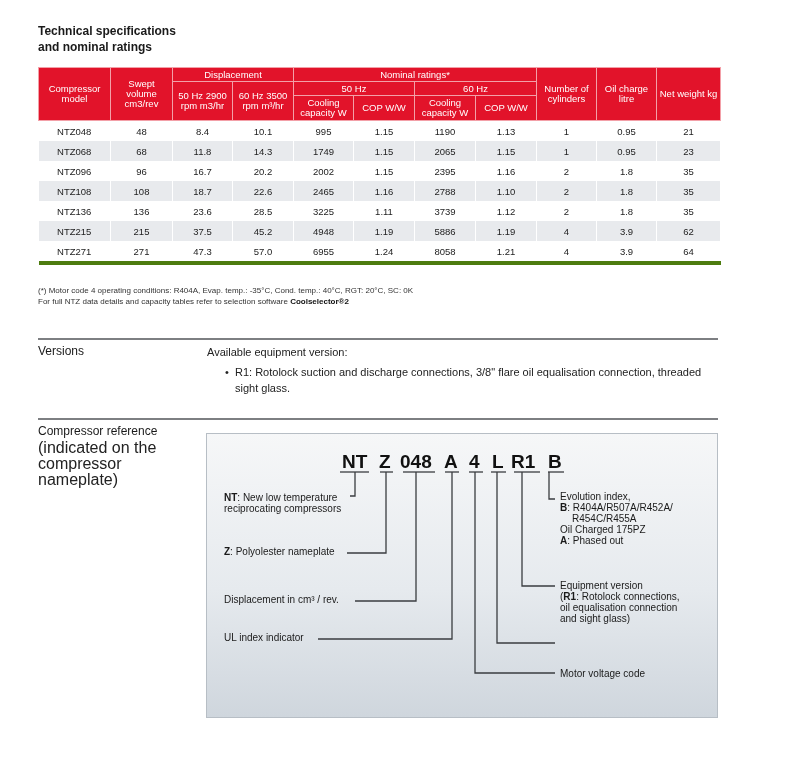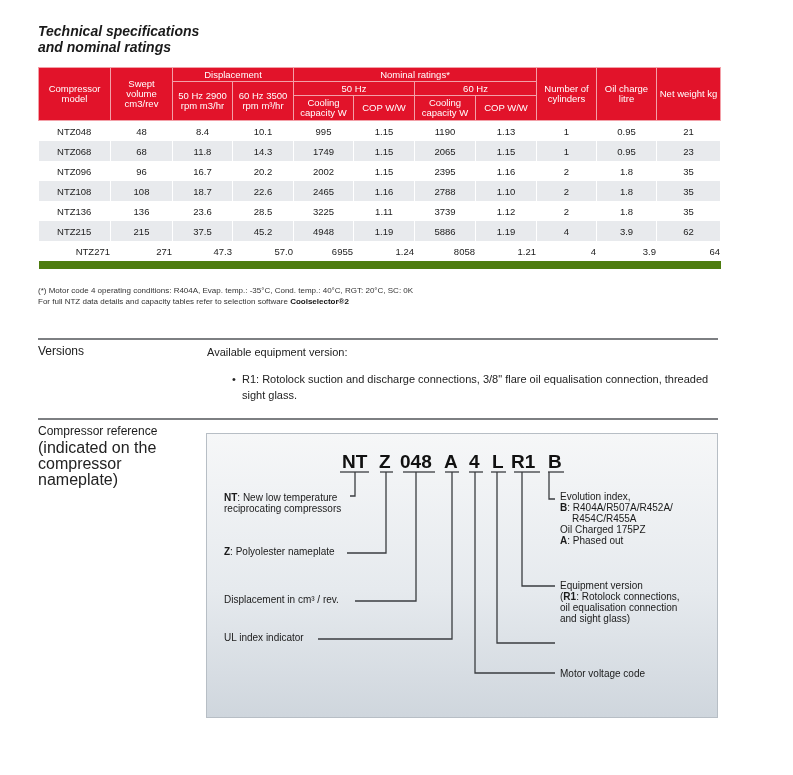--- a/index.html
+++ b/index.html
@@ -1,28 +1,28 @@
 <!DOCTYPE html>
 <html><head>
 <meta charset="utf-8">
 <style>
   html, body { margin: 0; padding: 0; background: #ffffff; }
   body { width: 793px; height: 775px; position: relative; font-family: "Liberation Sans", sans-serif; color: #222; overflow: hidden; }
-  .title { position: absolute; left: 38px; top: 23px; font-weight: bold; font-size: 14px; line-height: 16px; color: #1a1a1a; font-style: italic; }
+  .title { position: absolute; left: 38px; top: 23px; font-weight: bold; font-size: 12px; line-height: 16px; color: #1a1a1a; }
   table.spec { position: absolute; left: 38px; top: 67px; width: 682px; border-collapse: collapse; font-size: 9.5px; table-layout: fixed; }
   table.spec th { background: #e2132a; color: #fff; font-weight: normal; border: 1px solid #f3a0a8; line-height: 10px; padding: 1px 2px; text-align: center; vertical-align: middle; }
   table.spec td { text-align: center; height: 20px; padding: 0; color: #222; border-right: 1px solid #fff; }
   table.spec tr.even td { background: #e8eaed; }
-  table.spec tr.last td { border-bottom: 8px solid #4d7c0f; text-align: right; }
+  table.spec tr.last td { border-bottom: 4px solid #4d7c0f; }
   .foot { position: absolute; left: 38px; top: 274px; font-size: 8px; line-height: 11px; color: #333; margin-top: 11px; }
   .foot b { color: #111; }
   .rule { position: absolute; left: 38px; width: 680px; height: 2px; background: #7d7f82; }
   .sect-title { position: absolute; left: 38px; font-weight: normal; font-size: 12px; color: #1a1a1a; }
   .versions-body { position: absolute; left: 207px; top: 344px; font-size: 11px; line-height: 16px; width: 515px; color: #222; }
-  .versions-body ul { margin: 11px; padding-left: 14px; list-style: none; }
+  .versions-body ul { margin: 4px; padding-left: 14px; list-style: none; }
   .versions-body li { position: relative; padding-left: 10px; }
   .versions-body li:before { content: "•"; position: absolute; left: 0; }
   .ref-sub { position: absolute; left: 38px; top: 440px; font-size: 16px; line-height: 16px; color: #222; width: 160px; }
   .diagram { position: absolute; left: 206px; top: 433px; width: 510px; height: 283px; border: 1px solid #b7bec5; background: linear-gradient(to bottom, #f6f7f8 0%, #e6eaee 55%, #cfd6dd 100%); }
   .code { position: absolute; font-weight: bold; font-size: 19px; color: #111; top: 17px; }
   .dtext { position: absolute; font-size: 10px; line-height: 11px; color: #1a1a1a; }
   .dtext b { font-weight: bold; }
   svg.lines { position: absolute; left: 0; top: 0; }
 </style>
 </head>

